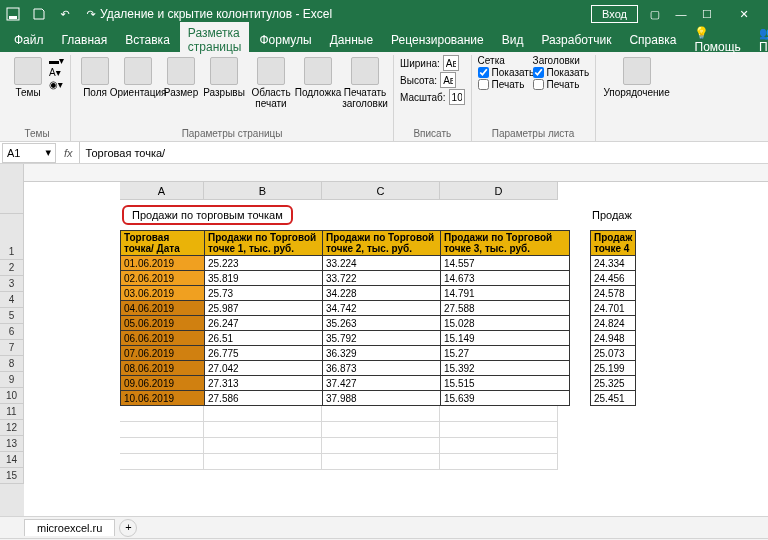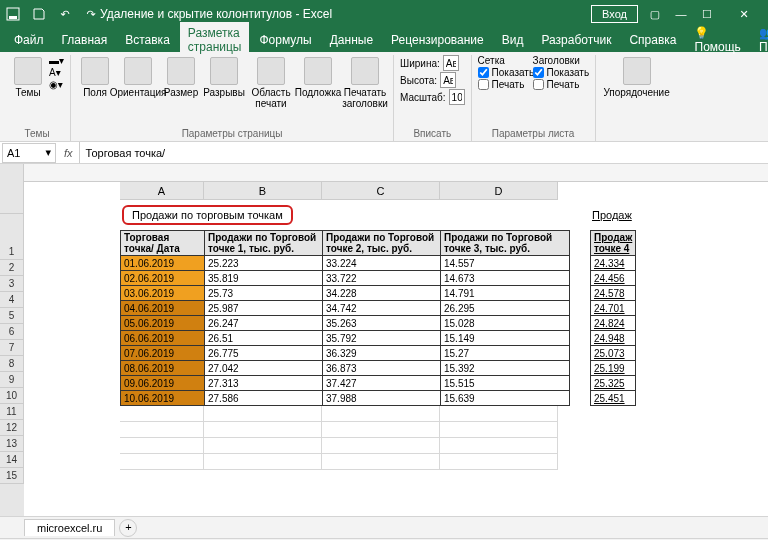--- a/index.html
+++ b/index.html
@@ -37,24 +37,24 @@
 .ruler { height: 18px; background: #f5f5f5; border-bottom: 1px solid #ccc; }
 .col-headers { height: 18px; display: flex; }
 .colh { border-right: 1px solid #ccc; border-bottom: 1px solid #ccc; text-align: center; font-size: 11px; line-height: 18px; background: #e6e6e6; }
 .page { display: flex; }
 .margin-left { width: 96px; }
 .table-zone { }
 .header-box { height: 30px; display: flex; align-items: center; padding-left: 2px; }
 .header-pill { border: 2px solid #d32020; border-radius: 6px; padding: 2px 8px; font-size: 11px; }
 .data-table { border-collapse: collapse; }
 .data-table th, .data-table td { border: 1px solid #333; font-size: 10px; padding: 1px 3px; text-align: left; height: 15px; }
-.th-green { background: #e5e5e5; }
+.th-green { background: #eab308; }
 .td-date { background: #f0a020; text-align: right; }
 .td-date.dark { background: #d08010; }
-.page2 { margin-left: 20px; text-decoration: underline; }
+.page2 { margin-left: 20px; }
 .gridlines { border-right: 1px solid #d8d8d8; border-bottom: 1px solid #d8d8d8; }
 .empty-row { height: 16px; }
 .tabs { height: 22px; border-top: 1px solid #d4d4d4; display: flex; align-items: center; padding-left: 24px; gap: 4px; background: #f3f3f3; }
 .tab { background: #fff; border: 1px solid #ccc; border-bottom: none; padding: 2px 12px; font-size: 11px; }
 .tab-add { width: 18px; height: 18px; border: 1px solid #ccc; border-radius: 50%; text-align: center; line-height: 15px; cursor: pointer; }
 .statusbar { height: 22px; background: #f3f3f3; border-top: 1px solid #d4d4d4; display: flex; align-items: center; padding: 0 8px; font-size: 10px; justify-content: space-between; }
 svg { display: block; }
 </style>
 </head>
 <body>
@@ -282,21 +282,21 @@
               <tr>
                 <td class="td-date">03.06.2019</td>
                 <td>25.73</td>
                 <td>34.228</td>
                 <td>14.791</td>
               </tr>
               <tr>
                 <td class="td-date dark">04.06.2019</td>
                 <td>25.987</td>
                 <td>34.742</td>
-                <td>26.295</td>
+                <td>27.588</td>
               </tr>
               <tr>
                 <td class="td-date dark">05.06.2019</td>
                 <td>26.247</td>
                 <td>35.263</td>
                 <td>15.028</td>
               </tr>
               <tr>
                 <td class="td-date dark">06.06.2019</td>
                 <td>26.51</td>

